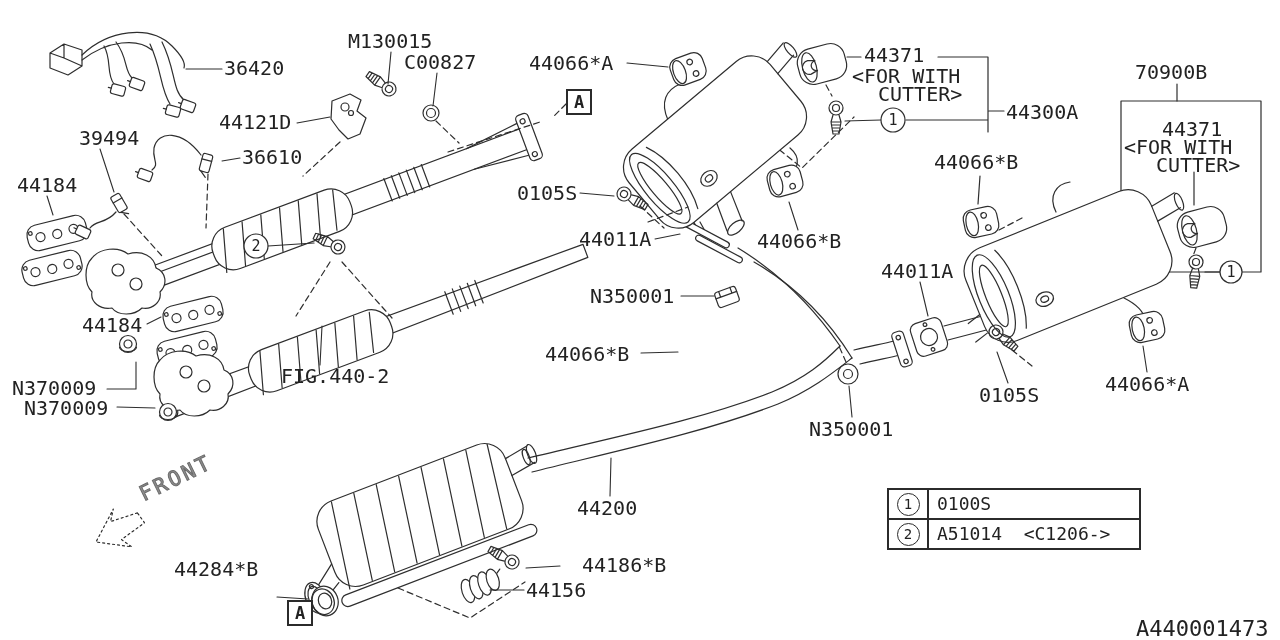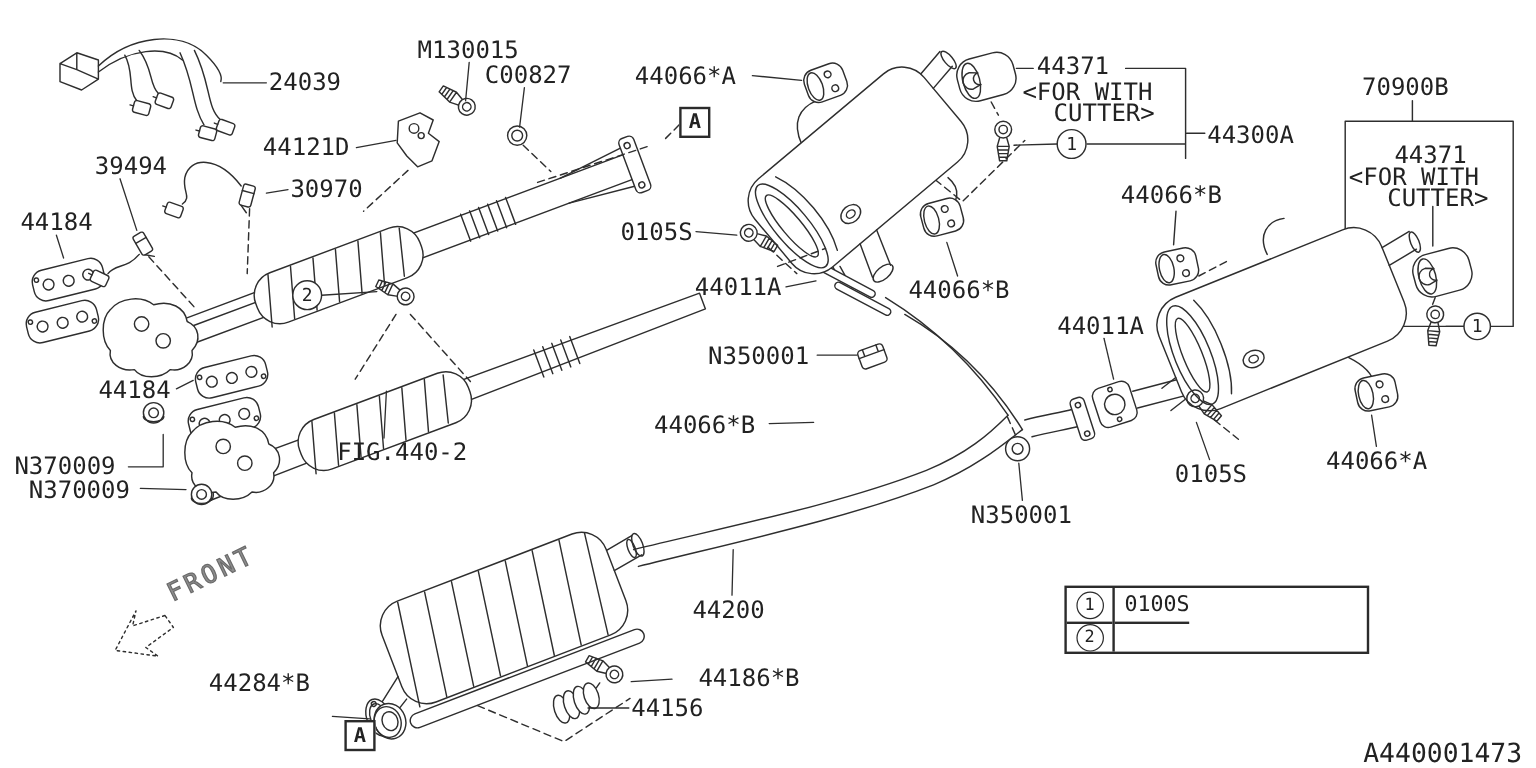--- a/index.html
+++ b/index.html
@@ -12,21 +12,21 @@
   .lbl{position:absolute;font-size:20px;color:#222;letter-spacing:0px;white-space:pre;line-height:1;}
   .abox{position:absolute;width:22px;height:22px;border:2px solid #2b2b2b;color:#222;
         font-size:17px;font-weight:bold;text-align:center;line-height:22px;background:#fff;}
   .front{position:absolute;left:146px;top:482px;font-size:21px;letter-spacing:3px;color:#8f8f8f;
          -webkit-text-stroke:1px #6a6a6a;transform:rotate(-26deg);transform-origin:left bottom;}
   .legend{position:absolute;left:887px;top:488px;width:250px;border:2px solid #2b2b2b;display:flex;background:#fff;}
   .leg-sym{width:38px;border-right:2px solid #2b2b2b;display:flex;flex-direction:column;}
   .leg-sym-cell{display:flex;align-items:center;justify-content:center;}
   .leg-sym-1{height:28px;border-bottom:2px solid #2b2b2b;}
   .leg-sym-2{flex:1;}
-  .leg-parts{flex:1;display:flex;flex-direction:row;text-align:right;}
+  .leg-parts{flex:1;display:flex;flex-direction:column;}
   .leg-part{height:28px;line-height:28px;padding-left:8px;font-size:18px;color:#222;white-space:pre;}
   .leg-b{border-bottom:2px solid #2b2b2b;}
   .csym{display:inline-block;width:21px;height:21px;border:1.5px solid #2b2b2b;border-radius:50%;
         font-size:14px;line-height:21px;text-align:center;color:#222;}
   .did{position:absolute;left:1136px;top:616px;font-size:22px;color:#222;}
 </style>
 </head>
 <body>
 
 <div id="stage">
@@ -303,35 +303,35 @@
     <path d="M560,566 L526,568"></path>
     <path d="M524,590 L490,590"></path>
     <path d="M277,597 L308,599"></path>
     <path d="M147,324 L161,317"></path>
     <path d="M107,389 L136,389 L136,362"></path>
     <path d="M117,407 L155,408"></path>
     <path d="M320,365 L322,326"></path>
   </g>
 </svg>
 
-<div class="lbl" style="left:224px;top:58px">24039</div>
+<div class="lbl" style="left:224px;top:58px">36420</div>
 <div class="lbl" style="left:348px;top:31px">M130015</div>
 <div class="lbl" style="left:404px;top:52px">C00827</div>
 <div class="lbl" style="left:529px;top:53px">44066*A</div>
 <div class="lbl" style="left:864px;top:45px">44371</div>
 <div class="lbl" style="left:852px;top:66px">&lt;FOR WITH</div>
 <div class="lbl" style="left:878px;top:84px">CUTTER&gt;</div>
 <div class="lbl" style="left:1006px;top:102px">44300A</div>
 <div class="lbl" style="left:1135px;top:62px">70900B</div>
 <div class="lbl" style="left:1162px;top:119px">44371</div>
 <div class="lbl" style="left:1124px;top:137px">&lt;FOR WITH</div>
 <div class="lbl" style="left:1156px;top:155px">CUTTER&gt;</div>
 <div class="lbl" style="left:79px;top:128px">39494</div>
 <div class="lbl" style="left:219px;top:112px">44121D</div>
-<div class="lbl" style="left:242px;top:147px">30970</div>
+<div class="lbl" style="left:242px;top:147px">36610</div>
 <div class="lbl" style="left:17px;top:175px">44184</div>
 <div class="lbl" style="left:517px;top:183px">0105S</div>
 <div class="lbl" style="left:579px;top:229px">44011A</div>
 <div class="lbl" style="left:757px;top:231px">44066*B</div>
 <div class="lbl" style="left:934px;top:152px">44066*B</div>
 <div class="lbl" style="left:590px;top:286px">N350001</div>
 <div class="lbl" style="left:881px;top:261px">44011A</div>
 <div class="lbl" style="left:82px;top:315px">44184</div>
 <div class="lbl" style="left:281px;top:366px">FIG.440-2</div>
 <div class="lbl" style="left:12px;top:378px">N370009</div>
@@ -354,18 +354,19 @@
   <div class="leg-sym">
     <div class="leg-sym-cell leg-sym-1">
       <span class="csym">1</span>
     </div>
     <div class="leg-sym-cell leg-sym-2">
       <span class="csym">2</span>
     </div>
   </div>
   <div class="leg-parts">
     <div class="leg-part leg-b">0100S</div>
+    <div class="leg-part">A51014  &lt;C1206-&gt;</div>
   </div>
 </div>
 
 <div class="did">A440001473</div>
 
 </div>
 
 </body></html>

